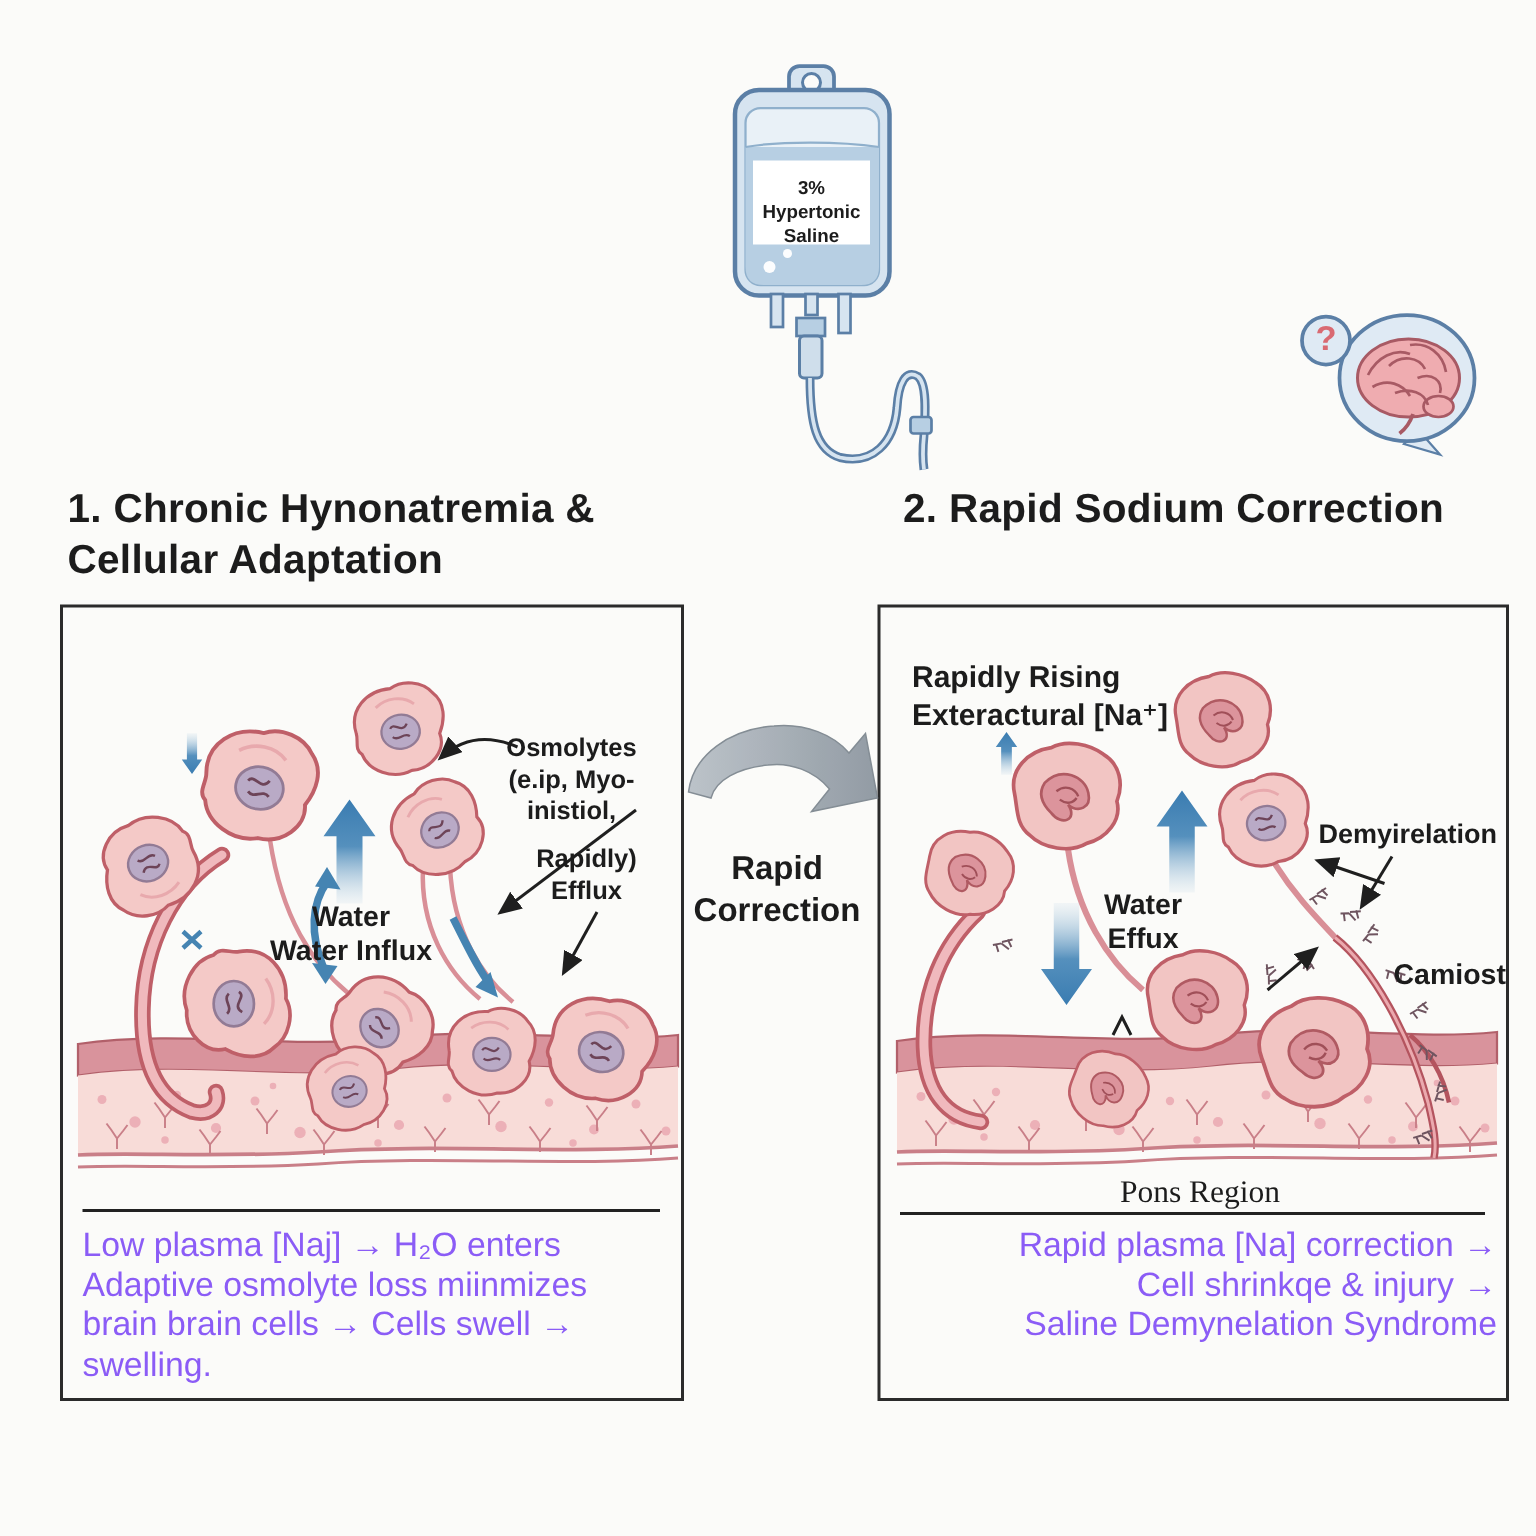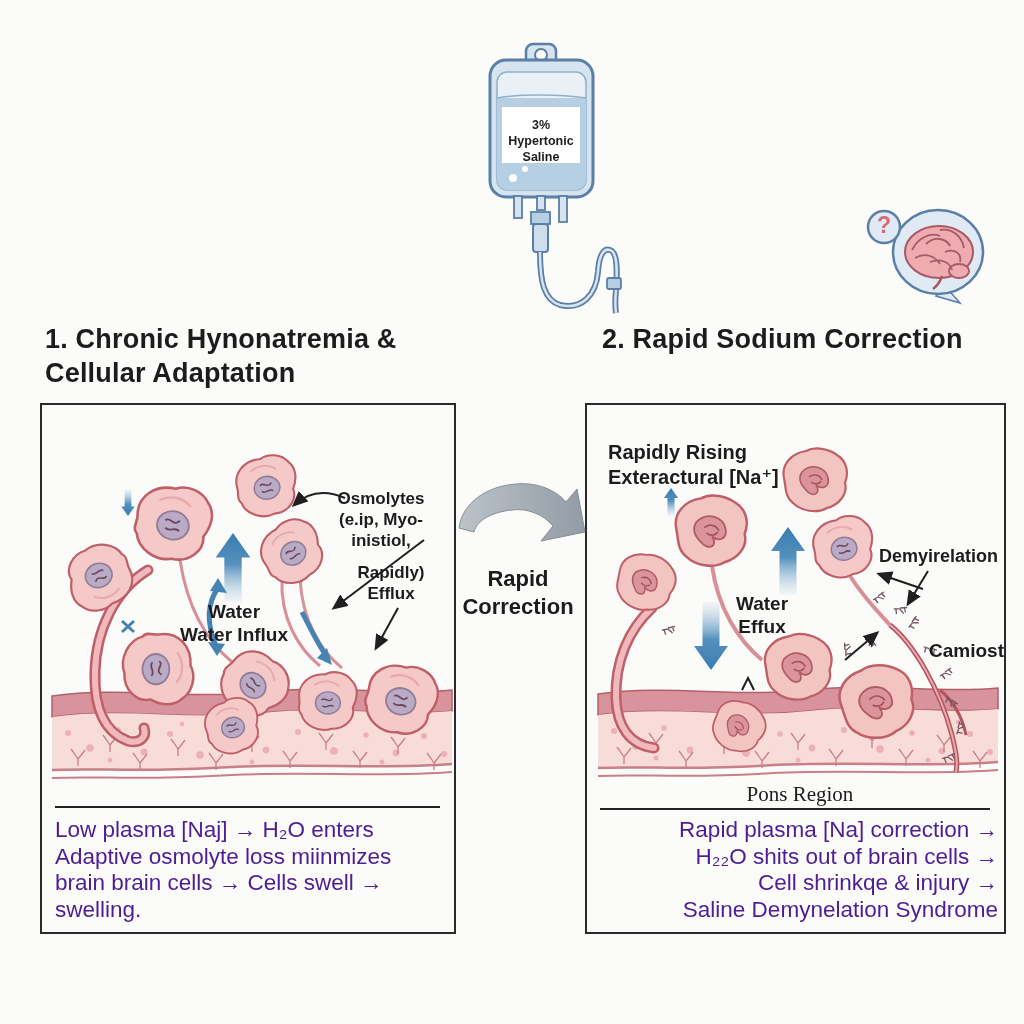--- a/index.html
+++ b/index.html
@@ -4,21 +4,21 @@
 <style>
   html,body{margin:0;padding:0;background:#fff;}
   .canvas{position:relative;width:1024px;height:1024px;background:#fbfbf9;overflow:hidden;
           font-family:"Liberation Sans","DejaVu Sans",sans-serif;color:#1c1c1c;}
   svg.art{position:absolute;left:0;top:0;z-index:1;}
   .lbl{position:absolute;z-index:2;}
   .bold{font-weight:700;}
   .center{text-align:center;}
   .panel-box{position:absolute;border:2.5px solid #2b2b2b;background:transparent;z-index:0;}
   .title{font-size:27px;font-weight:700;line-height:34px;letter-spacing:0.2px;}
-  .caption{font-size:22.5px;line-height:26.5px;font-weight:400;color:#4c1d95;}
+  .caption{font-size:22.5px;line-height:26.5px;font-weight:400;color:#8b5cf6;}
   .sep{position:absolute;height:2px;background:#222;z-index:2;}
   .bag-label{position:absolute;z-index:2;background:#ffffff;text-align:center;
              font-size:12.5px;font-weight:700;line-height:16px;padding-top:10px;}
 </style>
 </head>
 <body>
 
 <div class="canvas">
 
   <div class="panel-box" style="left:40px;top:403px;width:412px;height:527px;"></div>
@@ -267,18 +267,17 @@
   <div class="sep" style="left:55px;top:806px;width:385px;"></div>
   <div class="lbl caption" style="left:55px;top:817px;width:390px;">
     <div>Low plasma [Naj] → H₂O enters</div>
     <div>Adaptive osmolyte loss miinmizes</div>
     <div>brain brain cells → Cells swell →</div>
     <div>swelling.</div>
   </div>
   <div class="sep" style="left:600px;top:808px;width:390px;"></div>
   <div class="lbl caption" style="left:603px;top:817px;width:395px;text-align:right;">
     <div>Rapid plasma [Na] correction →</div>
-    <div>H₂₂O shits out of brain cells →</div>
     <div>Cell shrinkqe &amp; injury →</div>
     <div>Saline Demynelation Syndrome</div>
   </div>
 
 </div>
 
 </body></html>

